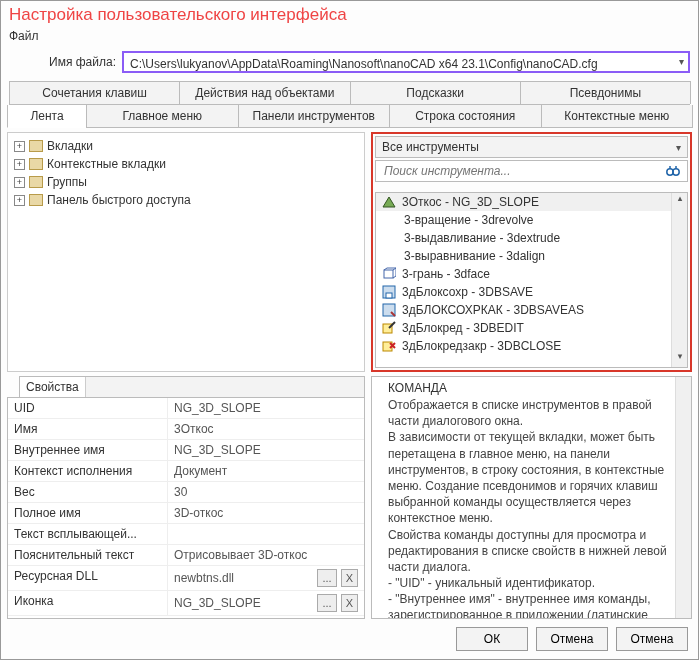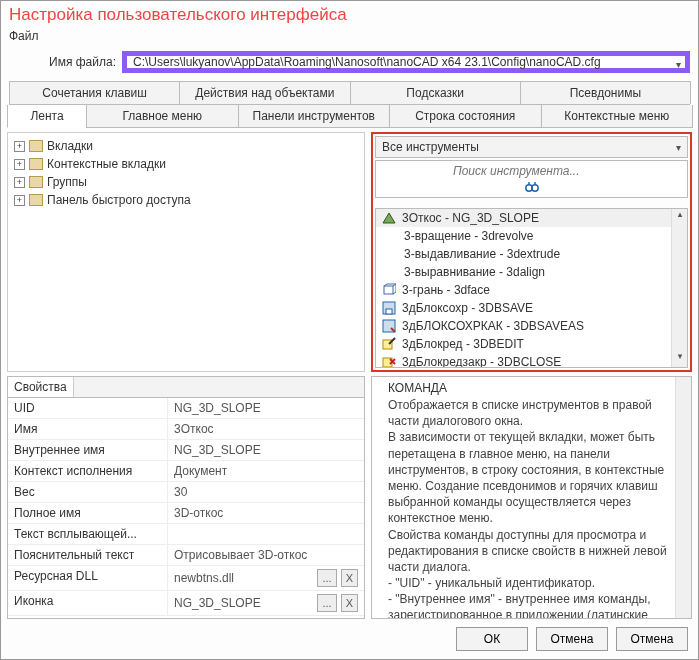--- a/index.html
+++ b/index.html
@@ -10,51 +10,51 @@
     font-size: 12px;
     color: #333;
     background: #fff;
   }
   .window { width: 699px; height: 660px; border: 1px solid #999; background:#fdfdfd; display:flex; flex-direction:column; }
   .titlebar { padding: 4px 8px 2px; color:#ef4444; font-size:17px; }
   .menubar { padding: 2px 8px 6px; }
   .menubar span { color:#333; }
   .fileblock { padding: 2px 8px 8px; display:flex; align-items:center; gap:6px; }
   .fileblock label { white-space:nowrap; color:#333;margin-left:40px; }
-  .fileblock .combo { flex:1; border:5px solid #8b5cf6; height:22px; display:flex; align-items:center; padding:0 6px; background:#fff; position:relative; }
+  .fileblock .combo { flex:1; border:2px solid #8b5cf6; height:22px; display:flex; align-items:flex-end; padding:0 6px; background:#fff; position:relative; }
   .fileblock .combo .arrow { position:absolute; right:4px; top:3px; color:#555; font-size:10px; }
   .tabs { display:flex; border-bottom:1px solid #bbb; margin:0 8px; }
   .tabs .tab { flex:1; text-align:center; padding:4px 0; border:1px solid #bbb; border-bottom:none; background:#f3f3f3; margin-right:-1px; font-size:12px; color:#333; }
   .tabs2 { display:flex; margin:0 6px;}
   .tabs2 .tab { flex:1; text-align:center; padding:4px 0; border:1px solid #bbb; background:#f3f3f3; margin-right:-1px; border-top:none; }
   .tabs2 .tab.active, .tab.activecell { background:#fff; border-bottom:1px solid #fff; }
   .midwrap { display:flex; margin:4px 6px 0; gap:6px; flex:0 0 auto; }
   .leftpanel { width:358px; height:240px; border:1px solid #ccc; background:#fff; padding:4px 2px; overflow:hidden; }
   .tree-row { display:flex; align-items:center; gap:4px; padding:2px 4px; }
   .tree-row .expander { width:11px; height:11px; border:1px solid #888; font-size:9px; line-height:9px; text-align:center; color:#444; }
   .tree-row .ticon { width:14px; height:12px; background:#e9d8a6; border:1px solid #b89b4a; }
   .rightpanel { flex:1; display:flex; flex-direction:column; border:2px solid #d8372a; height:240px; }
   .toolsel { display:flex; align-items:center; border:1px solid #bbb; background:#f3f3f3; padding:3px 6px; margin:2px; }
   .toolsel .arrow { font-size:10px; margin-left:auto; color:#555; }
-  .searchrow { display:flex; align-items:center; border:1px solid #bbb; margin:0 2px 2px; padding:2px 6px; background:#fff;flex-direction:column; }
+  .searchrow { display:flex; align-items:center; border:1px solid #bbb; margin:0 2px 2px; padding:2px 6px; background:#fff; }
   .searchrow input { border:none; outline:none; flex:1; font:inherit; color:#888; font-style:italic; }
   .searchrow .sicon { width:16px; height:16px; position:relative;}
   .searchrow .sicon svg{width:16px;height:16px;}
   .toollist { flex:1; overflow:hidden; border:1px solid #bbb; margin:8px 2px 2px; background:#fff; position:relative;}
   .toollist .row { display:flex; align-items:center; gap:6px; padding:2px 6px; }
   .toollist .row .ico { width:14px; height:14px; display:inline-block;}
   .toollist .row.sel { background:#f0f0f0; }
   .toollist .row.indent { padding-left:28px; }
   .toollist .scroll { position:absolute; right:0; top:0; bottom:0; width:16px; background:#f0f0f0; border-left:1px solid #ddd;}
   .toollist .scroll .up,.toollist .scroll .dn{position:absolute;left:0;width:16px;height:16px;text-align:center;font-size:9px;color:#555;}
   .toollist .scroll .up{top:0;} .toollist .scroll .dn{bottom:0;}
   
   .lowerwrap { display:flex; margin:4px 6px 0; gap:6px; flex:1; min-height:0; }
   .propspanel { width:358px; display:flex; flex-direction:column; }
-  .props-title-row{ border:1px solid #bbb; border-bottom:none; background:#e5e5e5; display:flex;}
+  .props-title-row{ border:1px solid #bbb; border-bottom:none; background:#e5e5e5; display:flex;margin-left:12px;}
   .props-title { padding:3px 6px; border-right:1px solid #ccc; background:#fff;}
   .props-title.spacer{flex:1;background:#f3f3f3;border:none;}
   .propgrid { flex:1; border:1px solid #bbb; background:#fff; overflow:hidden; position:relative;}
   .propgrid .prow { display:flex; border-bottom:1px solid #eee; }
   .propgrid .pk { width:160px; padding:3px 6px; color:#333; border-right:1px solid #eee; white-space:nowrap; overflow:hidden; text-overflow:ellipsis;}
   .propgrid .pv { flex:1; padding:3px 6px; color:#555; display:flex; align-items:center; gap:2px;}
   .propgrid .pv .minibtn { margin-left:auto; border:1px solid #aaa; background:#eee; padding:0 4px; font-size:11px; height:18px; line-height:16px;}
   .propgrid .pv .minibtn + .minibtn{margin-left:2px;}
   .helppanel { flex:1; border:1px solid #bbb; background:#fff; padding:4px 16px; overflow:hidden; position:relative;}
   .helppanel .htitle { font-size:12px; color:#333; margin-bottom:2px;}

